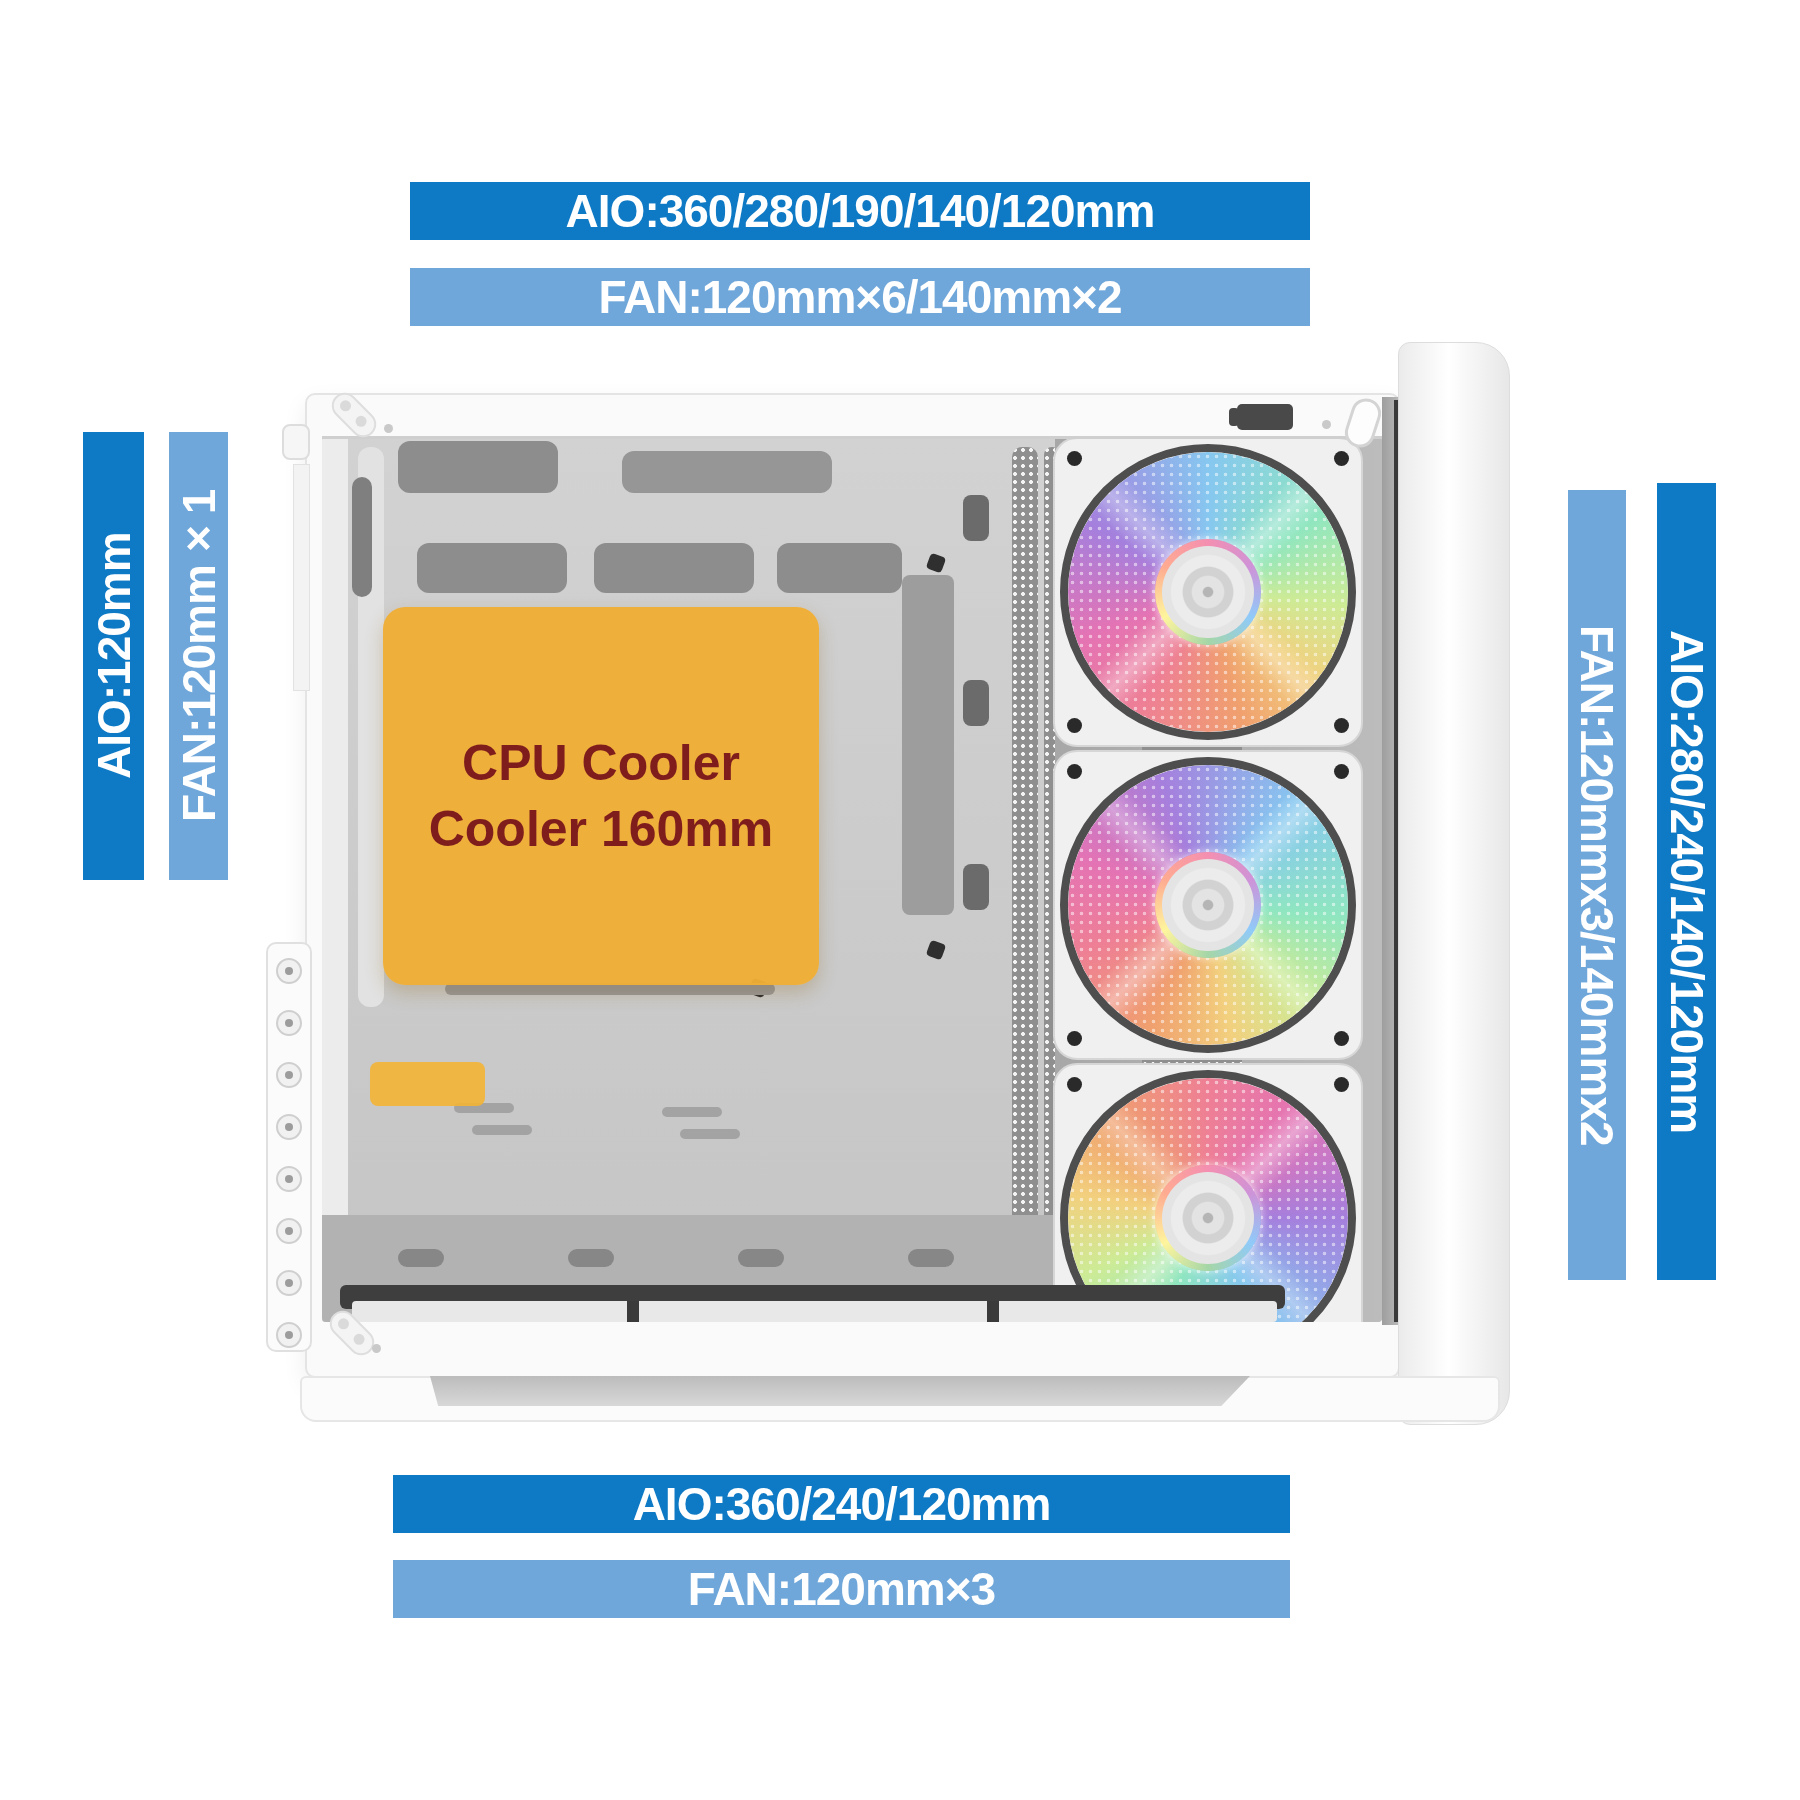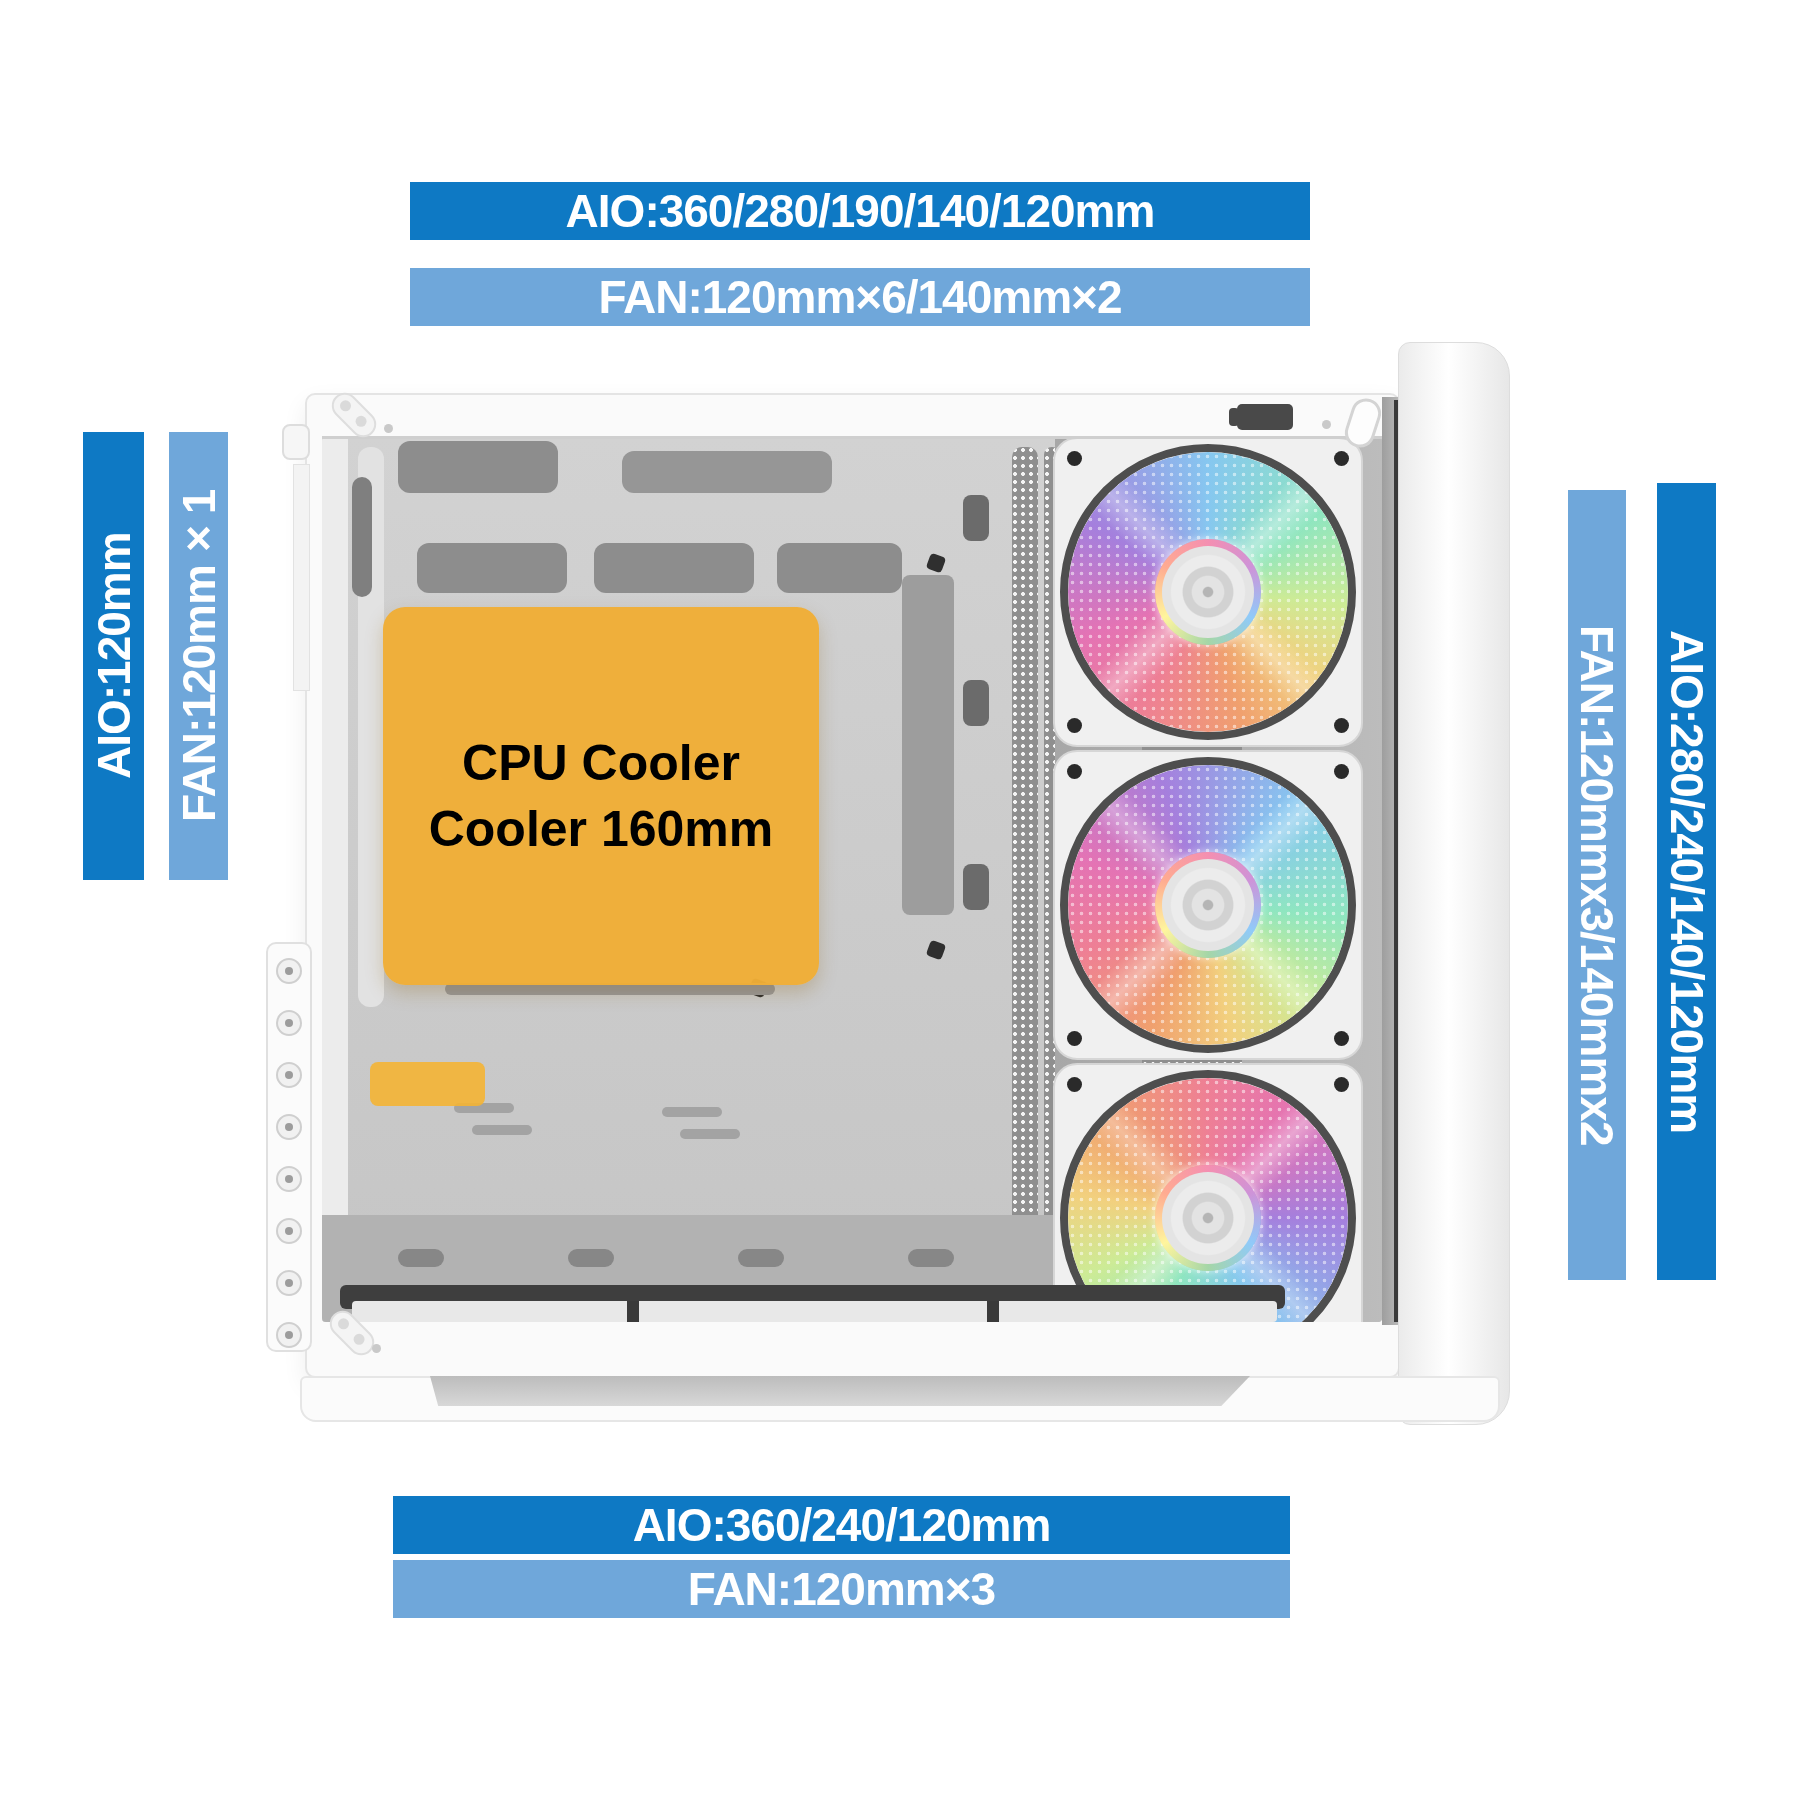--- a/index.html
+++ b/index.html
@@ -10,21 +10,21 @@
   .banner{position:absolute;display:flex;align-items:center;justify-content:center;
           color:#fff;font-weight:bold;font-size:46px;letter-spacing:-1px;white-space:nowrap;}
   .banner.dark{background:#0e79c4;}
   .banner.light{background:#6fa7da;}
   .b-top-aio{left:410px;top:182px;width:900px;height:58px;}
   .b-top-fan{left:410px;top:268px;width:900px;height:58px;}
   .b-left-aio{left:83px;top:432px;width:61px;height:448px;}
   .b-left-fan{left:169px;top:432px;width:59px;height:448px;}
   .b-right-fan{left:1568px;top:490px;width:58px;height:790px;}
   .b-right-aio{left:1657px;top:483px;width:59px;height:797px;}
-  .b-bot-aio{left:393px;top:1475px;width:897px;height:58px;margin-top:21px;}
+  .b-bot-aio{left:393px;top:1475px;width:897px;height:58px;}
   .b-bot-fan{left:393px;top:1560px;width:897px;height:58px;}
   .v-up{writing-mode:vertical-rl;transform:rotate(180deg);}
   .v-down{writing-mode:vertical-rl;}
 
   
   .case-frame{position:absolute;left:305px;top:393px;width:1095px;height:985px;background:#fafafa;
               border:2px solid #e4e4e4;border-radius:10px;box-sizing:border-box;
               box-shadow:0 10px 24px rgba(0,0,0,0.07);}
   .interior{position:absolute;left:322px;top:437px;width:1060px;height:885px;background:#bfbfbf;
             overflow:hidden;border-radius:4px;}
@@ -101,21 +101,21 @@
   .screwcol{position:absolute;left:266px;top:942px;width:46px;height:410px;background:#fbfbfb;
             border:2px solid #e0e0e0;border-radius:10px;box-sizing:border-box;}
   .screw{position:absolute;left:8px;width:26px;height:26px;background:#f1f1f1;border:2px solid #cfcfcf;
          border-radius:50%;box-sizing:border-box;}
   .screw::after{content:"";position:absolute;left:7px;top:7px;width:8px;height:8px;background:#9c9c9c;border-radius:50%;}
 
   
   .cpu-box{position:absolute;left:383px;top:607px;width:436px;height:378px;background:rgba(240,173,54,0.97);
            border-radius:22px;box-shadow:0 8px 18px rgba(140,95,10,0.25);
            display:flex;flex-direction:column;align-items:center;justify-content:center;
-           color:#000000;font-weight:bold;font-size:50px;line-height:1.32;text-align:center;}
+           color:#7f1d1d;font-weight:bold;font-size:50px;line-height:1.32;text-align:center;}
   .cpu-shadow{position:absolute;left:445px;top:983px;width:330px;height:12px;background:#97979a;border-radius:6px;}
   .gpu-box{position:absolute;left:348px;top:1050px;width:940px;height:160px;background:rgba(241,174,44,0.8);
            border-radius:16px;display:flex;align-items:center;justify-content:center;
            color:#fff;font-weight:bold;font-size:56px;}
   .gpu-vent{position:absolute;left:370px;top:1062px;width:115px;height:44px;background:rgba(244,180,52,0.9);border-radius:8px;}
 </style>
 </head>
 <body>
 
 <div class="stage">

